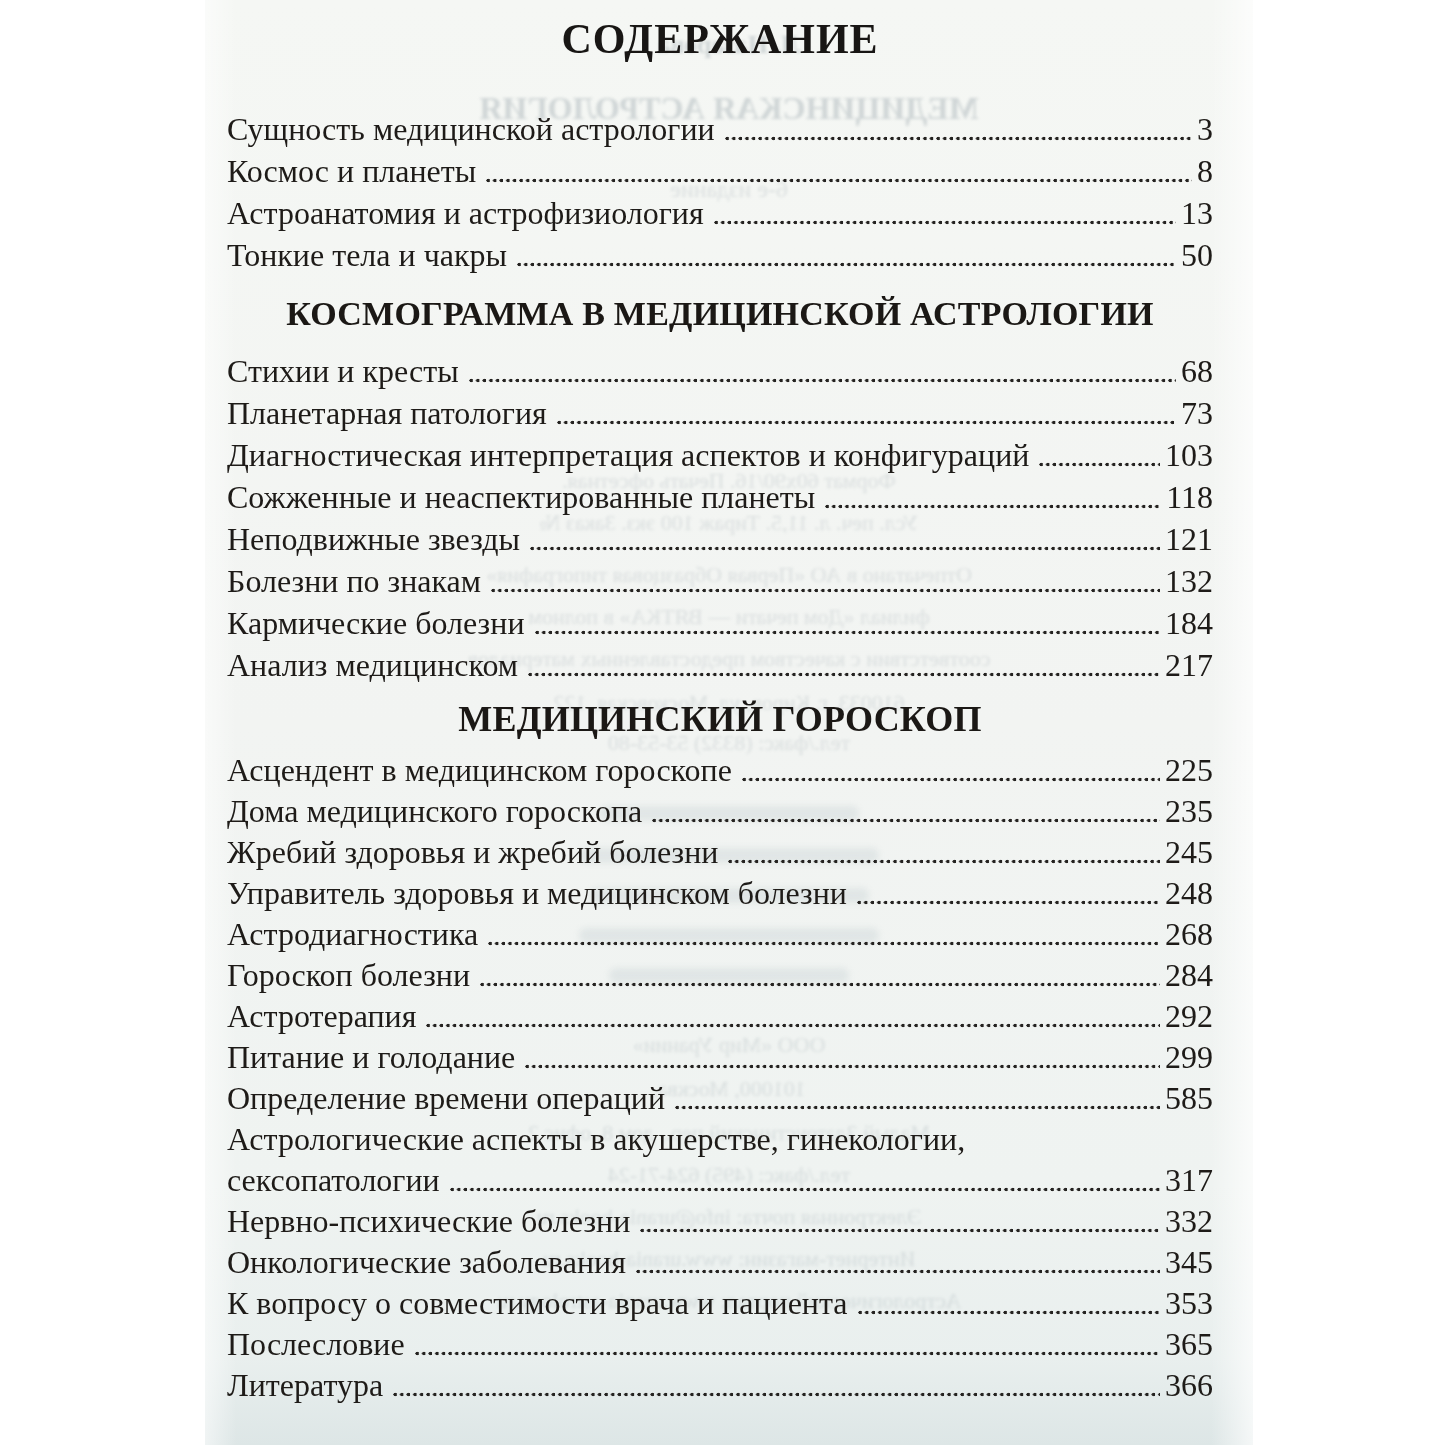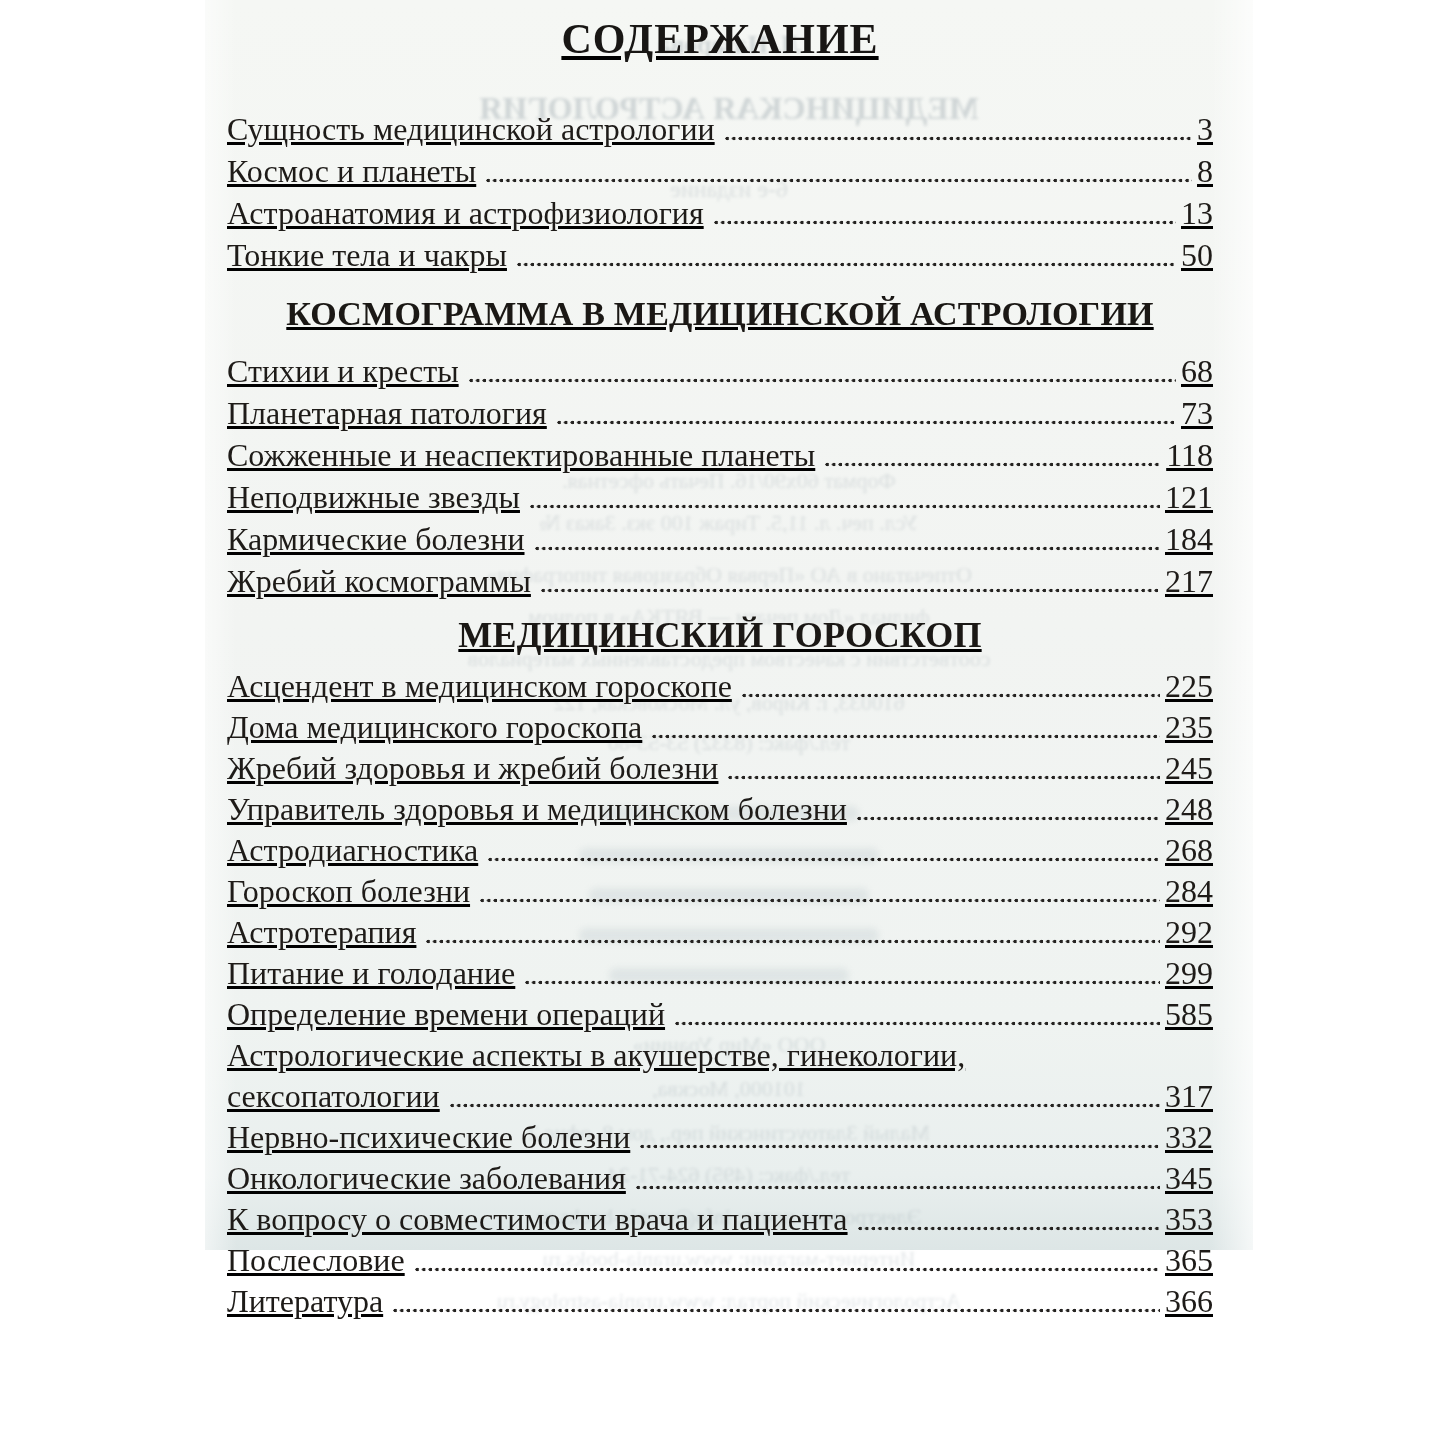--- a/index.html
+++ b/index.html
@@ -3,23 +3,22 @@
 <meta charset="utf-8">
 <style>
   html,body{margin:0;padding:0;}
   body{
     width:1445px;height:1445px;overflow:hidden;position:relative;
     background:#ffffff;
     font-family:"Liberation Serif","DejaVu Serif",serif;
   }
   
   .paper{
-    position:absolute;left:205px;top:0;width:1048px;height:1250px;
+    position:absolute;left:205px;top:0;width:1048px;height:1445px;
     background:linear-gradient(180deg,#f5f7f4 0%,#f2f4f2 50%,#eff3f1 82%,#e9efee 94%,#dde6e6 100%);
-    text-decoration:underline;
   }
   .paper::before{
     content:"";position:absolute;inset:0;pointer-events:none;
     background:linear-gradient(90deg,rgba(255,255,255,.55) 0%,rgba(255,255,255,0) 3%,rgba(255,255,255,0) 96%,rgba(255,255,255,.7) 100%);
   }
   .content{position:relative;z-index:2;padding:0 40px 0 22px;}
   .title{
     font-size:42px;line-height:50px;margin:14px 0 0;text-align:center;
     font-weight:bold;color:#181614;letter-spacing:1px;
   }
@@ -117,36 +116,46 @@
               <span class="label">Стихии и кресты</span>
               <span class="dots"></span>
               <span class="pagenum">68</span>
             </div>
             <div class="row">
               <span class="label">Планетарная патология</span>
               <span class="dots"></span>
               <span class="pagenum">73</span>
             </div>
             <div class="row">
+              <span class="label">Диагностическая интерпретация аспектов и конфигураций</span>
+              <span class="dots"></span>
+              <span class="pagenum">103</span>
+            </div>
+            <div class="row">
               <span class="label">Сожженные и неаспектированные планеты</span>
               <span class="dots"></span>
               <span class="pagenum">118</span>
             </div>
             <div class="row">
               <span class="label">Неподвижные звезды</span>
               <span class="dots"></span>
               <span class="pagenum">121</span>
             </div>
             <div class="row">
+              <span class="label">Болезни по знакам</span>
+              <span class="dots"></span>
+              <span class="pagenum">132</span>
+            </div>
+            <div class="row">
               <span class="label">Кармические болезни</span>
               <span class="dots"></span>
               <span class="pagenum">184</span>
             </div>
             <div class="row">
-              <span class="label">Жребий космограммы</span>
+              <span class="label">Анализ медицинском</span>
               <span class="dots"></span>
               <span class="pagenum">217</span>
             </div>
           </div>
         </section>
         <section class="s2">
           <h2 class="sec-heading">МЕДИЦИНСКИЙ ГОРОСКОП</h2>
           <div class="entries">
             <div class="row">
               <span class="label">Асцендент в медицинском гороскопе</span>

